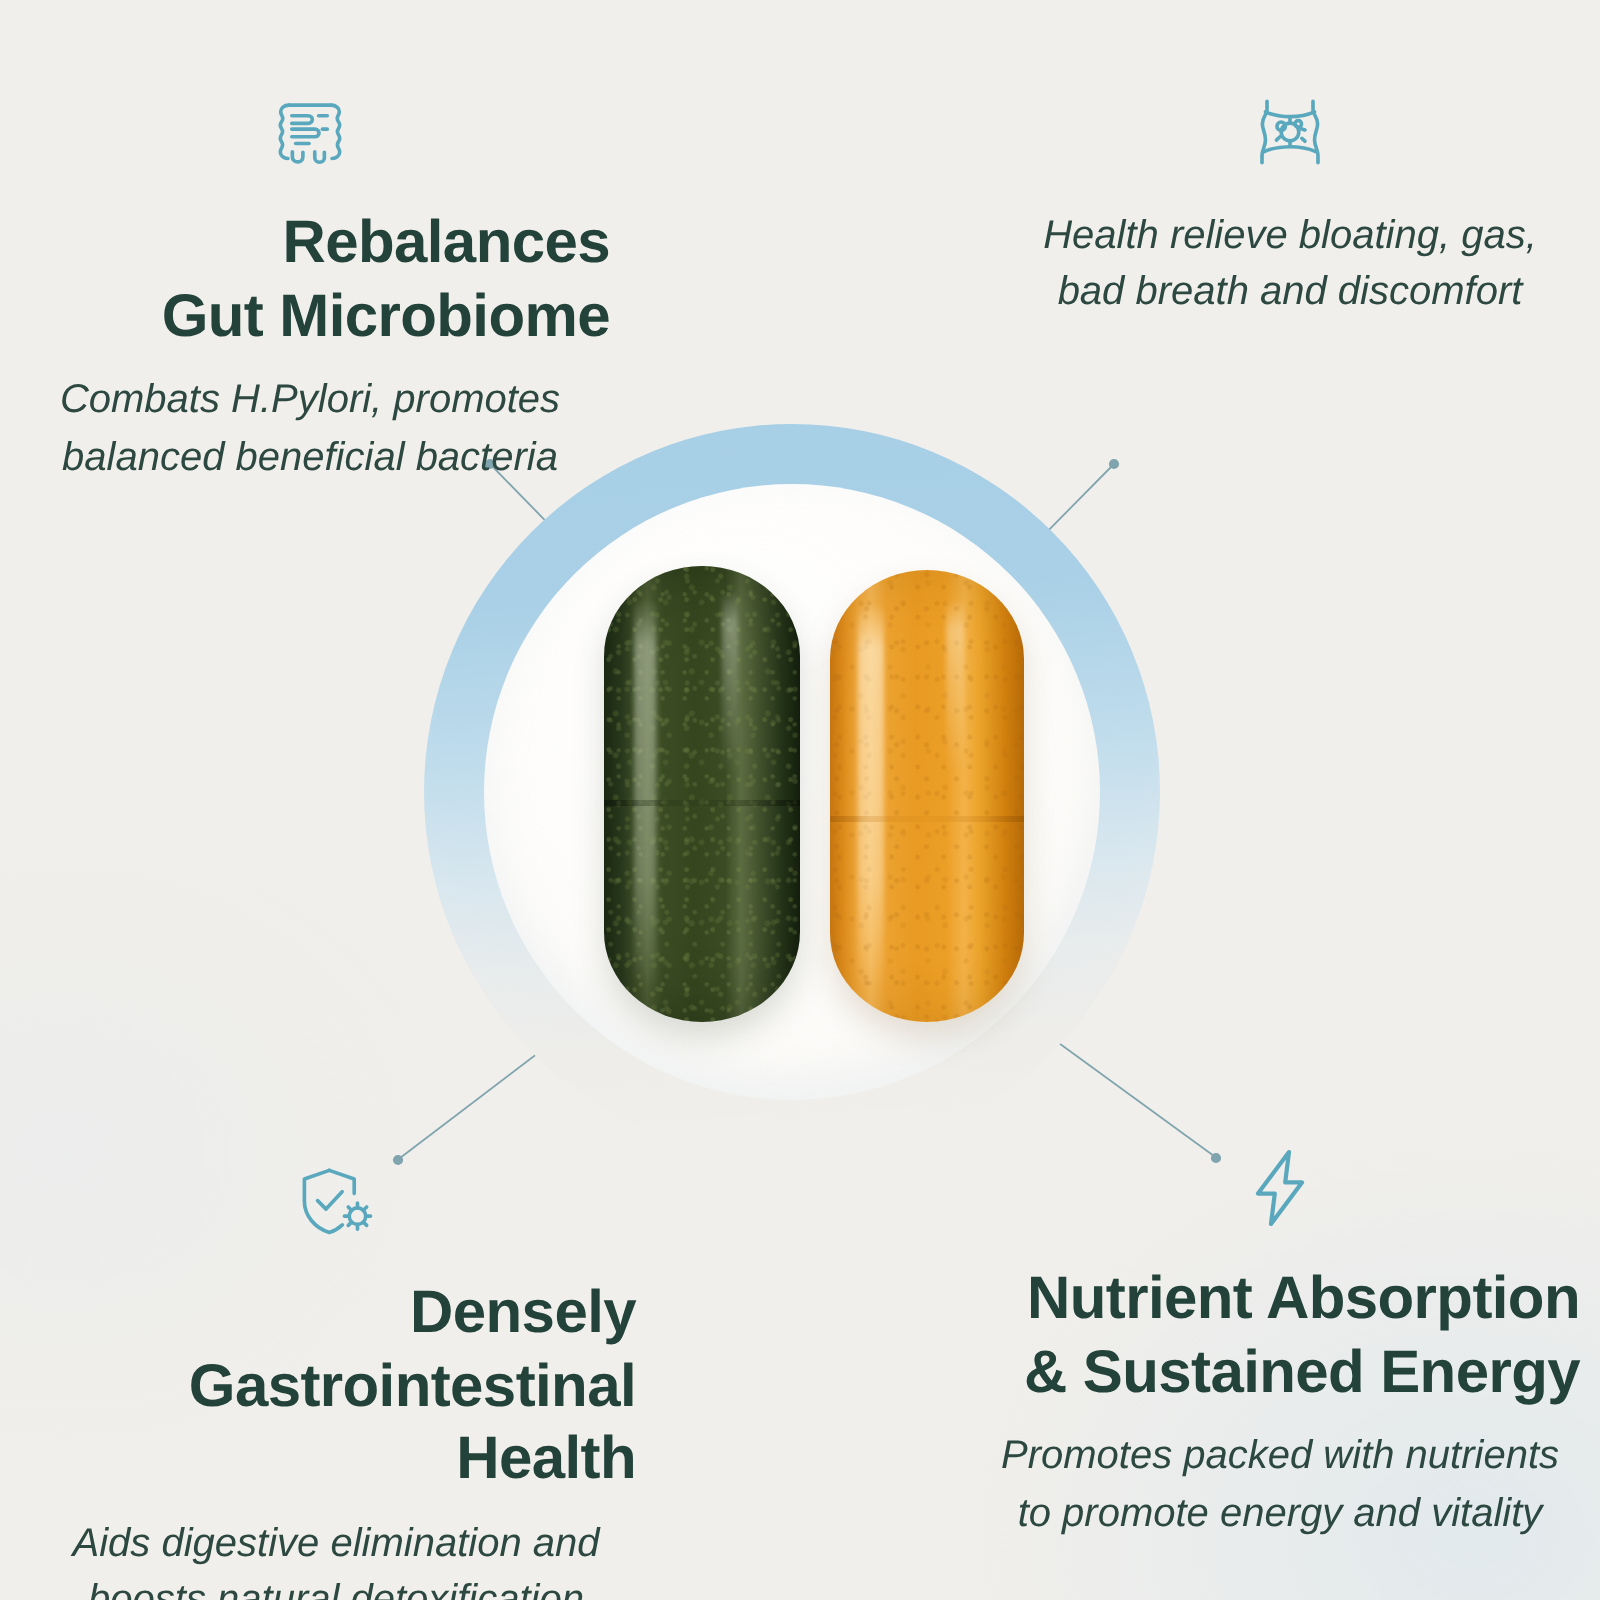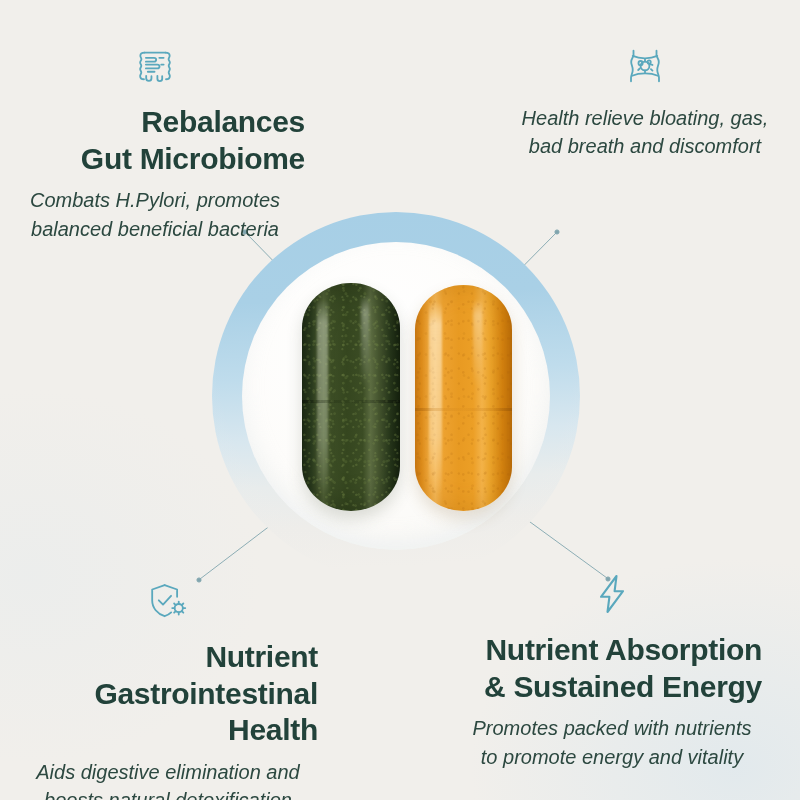--- a/index.html
+++ b/index.html
@@ -204,21 +204,21 @@
 
   
   .feature {
     position: absolute;
     width: 300px;
     text-align: center;
   }
   .f-tl { left: 5px;   top: 40px; }
   .f-tr { left: 495px; top: 40px; }
   .f-bl { left: 18px;  top: 575px; }
-  .f-br { left: 462px; top: 568px; }
+  .f-br { left: 490px; top: 568px; }
 
   .feature-icon {
     height: 52px;
     display: flex;
     align-items: center;
     justify-content: center;
     margin-bottom: 12px;
   }
   .feature-title {
     font-size: 30px;
@@ -320,21 +320,21 @@
   <div class="feature f-bl">
     <div class="feature-icon">
       <svg width="50" height="46" viewBox="0 0 52 48" fill="none" stroke="#5aa8bd" stroke-width="1.9" stroke-linecap="round" stroke-linejoin="round">
         <path d="M22.5 7.5 9.5 12v11.5c0 7.6 5.4 14 13 16.4 2.6-.8 4.9-2.2 6.8-4"></path>
         <path d="M22.5 7.5 35.5 12v7.6"></path>
         <path d="M16.4 23.3l4.4 4.4 8.4-9.1"></path>
         <circle cx="37.2" cy="31.4" r="4.3"></circle>
         <path d="M37.2 24.6v2.4M37.2 35.8v2.4M30.4 31.4h2.4M41.6 31.4h2.4M32.4 26.6l1.7 1.7M40.3 34.5l1.7 1.7M42 26.6l-1.7 1.7M34.1 34.5l-1.7 1.7"></path>
       </svg>
     </div>
-    <h3 class="feature-title">Nutrient
+    <h3 class="feature-title">Densely
 Gastrointestinal Health</h3>
     <p class="feature-desc">Aids digestive elimination and
 boosts natural detoxification</p>
   </div>
 
   <div class="feature f-br">
     <div class="feature-icon">
       <svg width="44" height="48" viewBox="0 0 44 48" fill="none" stroke="#5aa8bd" stroke-width="2.1" stroke-linecap="round" stroke-linejoin="round">
         <path d="M26.5 6 11 26.8h8.4L17.5 42 33 21.2h-8.4z"></path>
       </svg>

